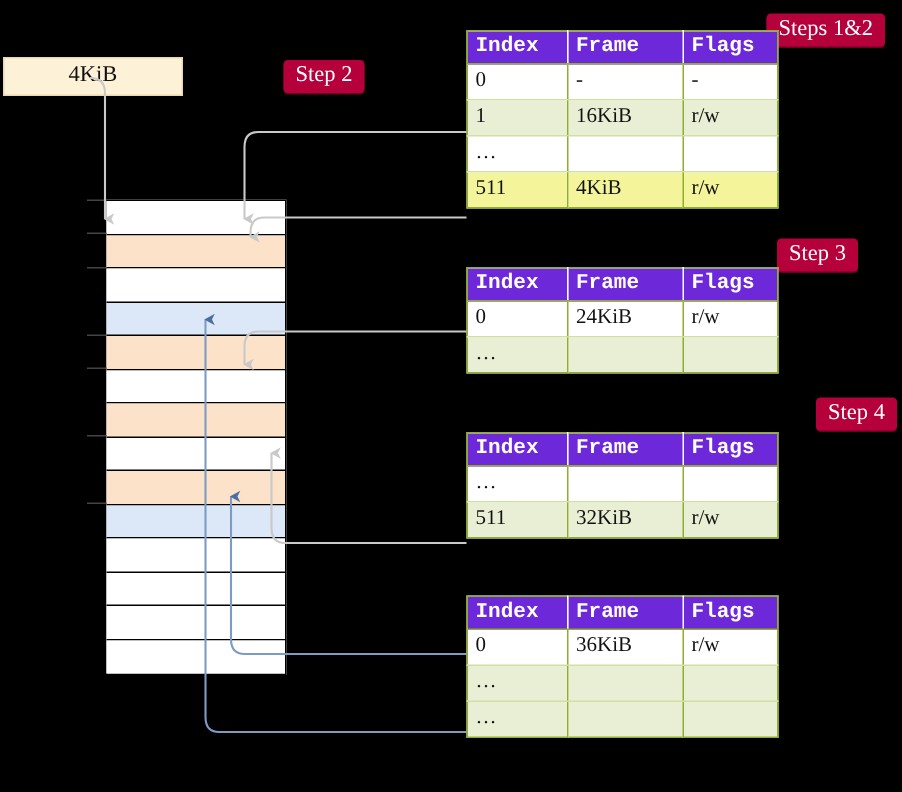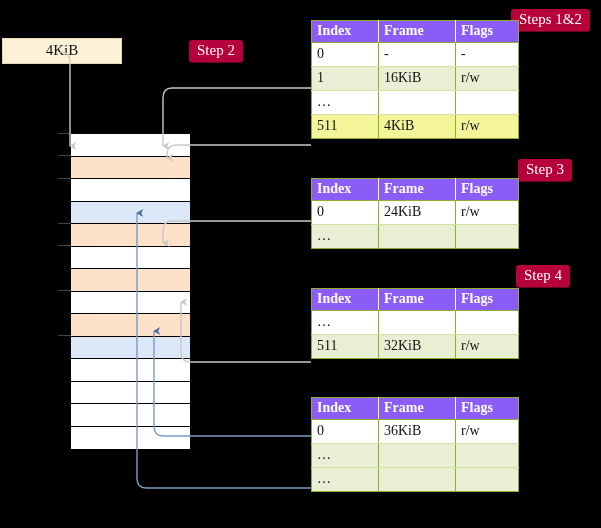--- a/index.html
+++ b/index.html
@@ -41,29 +41,30 @@
   
   .ptable{
     position:absolute;
     border-collapse:collapse;
     border:1px solid #8fae2a;
     background:#ffffff;
     font-size:14px;
     table-layout:fixed;
   }
   .ptable th{
-    background:#8b5cf6;
+    background:#6d28d9;
     color:#ffffff;
     font-weight:bold;
     text-align:left;
     padding:2px 5px 3px 5px;
     border-right:1px solid #ffffff;
     border-bottom:1px solid #8fae2a;
     font-size:14px;
     white-space:nowrap;
+    font-family:Liberation Mono, monospace;
   }
   .ptable th:last-child{border-right:none;}
   .ptable td{
     padding:2px 5px 3px 5px;
     border-right:1px solid #8fae2a;
     border-bottom:1px solid #cfe0a0;
     color:#111;
     height:18px;
     white-space:nowrap;
     overflow:hidden;
@@ -110,21 +111,21 @@
 <body>
 
 <div class="stage">
 
   <div class="sizelabel" id="sizelabel" style="left: 2px; top: 38px; width: 118px; height: 24px;"><span>4KiB</span></div>
 
   <div id="badges">
       <div class="badge" style="left: 189px; top: 40px;">Step 2</div>
       <div class="badge" style="left: 511px; top: 9px;">Steps 1&amp;2</div>
       <div class="badge" style="left: 518px; top: 159px;">Step 3</div>
-      <div class="badge" style="left: 516px; top: 265px;">Step 4</div>
+      <div class="badge" style="left: 544px; top: 265px;">Step 4</div>
     </div>
 
   <div class="memblock" id="memblock" style="left: 70px; top: 133px; width: 121px; height: 317px;">
       <div class="memrow m-white" style="height: 22.5px;"></div>
       <div class="memrow m-orange" style="height: 22.5px;"></div>
       <div class="memrow m-white" style="height: 22.5px;"></div>
       <div class="memrow m-blue" style="height: 22.5px;"></div>
       <div class="memrow m-orange" style="height: 22.5px;"></div>
       <div class="memrow m-white" style="height: 22.5px;"></div>
       <div class="memrow m-orange" style="height: 22.5px;"></div>

